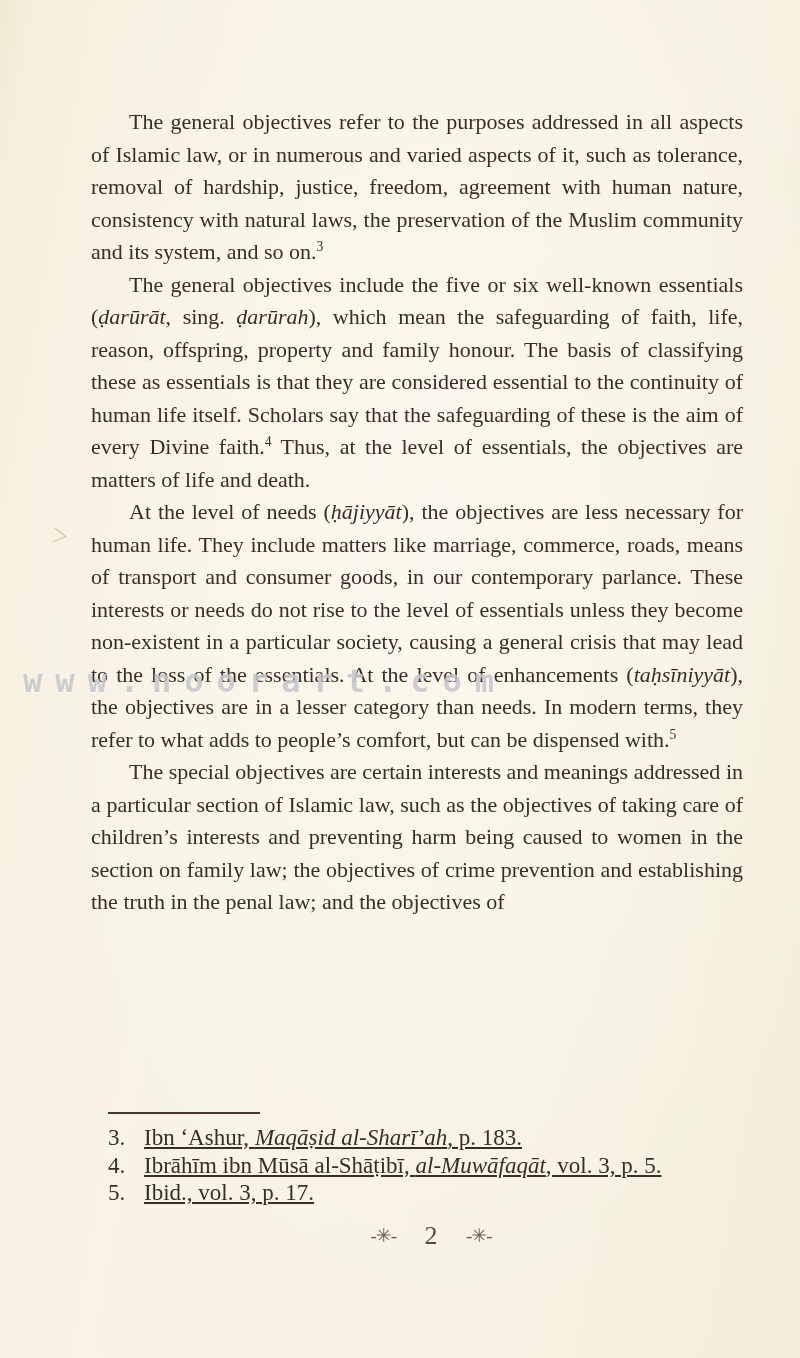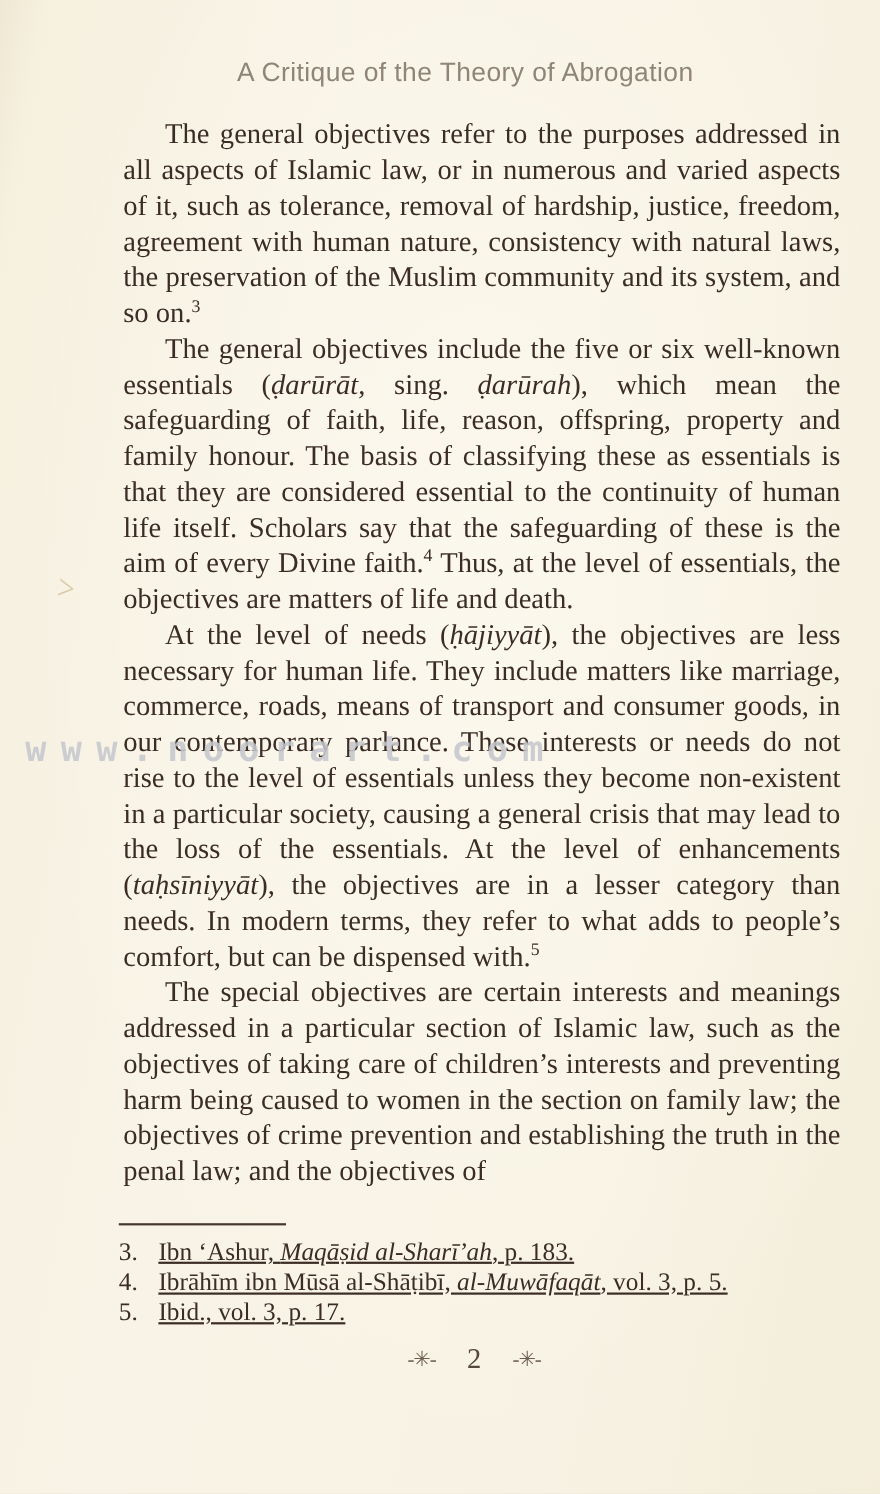--- a/index.html
+++ b/index.html
@@ -17,22 +17,22 @@
   .running-head{
     position:absolute;top:53px;left:0;right:0;
     text-align:center;
     padding-left:46px;
     font-family:"Liberation Sans","DejaVu Sans",sans-serif;
     font-size:24px;
     letter-spacing:0.4px;
     color:#8e8577;
   }
   .body-text{
-    position:absolute;left:112px;top:106px;width:652px;
-    font-size:26px;line-height:32.5px;
+    position:absolute;left:91px;top:106px;width:652px;
+    font-size:22px;line-height:32.5px;
     text-align:justify;
   }
   .para{margin:0;text-indent:38px;}
   .para i{font-style:italic;}
   .body-text sup, .footnotes sup{
     font-size:0.62em;vertical-align:super;line-height:0;
   }
   .watermark{
     position:absolute;top:652px;left:23px;width:794px;height:58px;
     font-family:"DejaVu Sans Mono","Liberation Mono",monospace;
@@ -81,21 +81,20 @@
   }
   .orn-left{margin-right:22px;}
   .orn-right{margin-left:22px;}
   .page-num{display:inline-block;color:#55483c;}
 </style>
 </head>
 <body>
 
 <div class="page">
 
-  <div class="running-head">A Critique of the Theory of Abrogation</div>
 
   <div class="body-text">
     <p class="para">The general objectives refer to the purposes addressed in all aspects of Islamic law, or in numerous and varied aspects of it, such as tolerance, removal of hardship, justice, freedom, agreement with human nature, consistency with natural laws, the preservation of the Muslim community and its system, and so on.<sup>3</sup></p>
     <p class="para">The general objectives include the five or six well-known essentials (<i>ḍarūrāt</i>, sing. <i>ḍarūrah</i>), which mean the safeguarding of faith, life, reason, offspring, property and family honour. The basis of classifying these as essentials is that they are considered essential to the continuity of human life itself. Scholars say that the safeguarding of these is the aim of every Divine faith.<sup>4</sup> Thus, at the level of essentials, the objectives are matters of life and death.</p>
     <p class="para">At the level of needs (<i>ḥājiyyāt</i>), the objectives are less necessary for human life. They include matters like marriage, commerce, roads, means of transport and consumer goods, in our contemporary parlance. These interests or needs do not rise to the level of essentials unless they become non-existent in a particular society, causing a general crisis that may lead to the loss of the essentials. At the level of enhancements (<i>taḥsīniyyāt</i>), the objectives are in a lesser category than needs. In modern terms, they refer to what adds to people’s comfort, but can be dispensed with.<sup>5</sup></p>
     <p class="para">The special objectives are certain interests and meanings addressed in a particular section of Islamic law, such as the objectives of taking care of children’s interests and preventing harm being caused to women in the section on family law; the objectives of crime prevention and establishing the truth in the penal law; and the objectives of</p>
   </div>
 
   <div class="margin-mark">&gt;</div>
 

